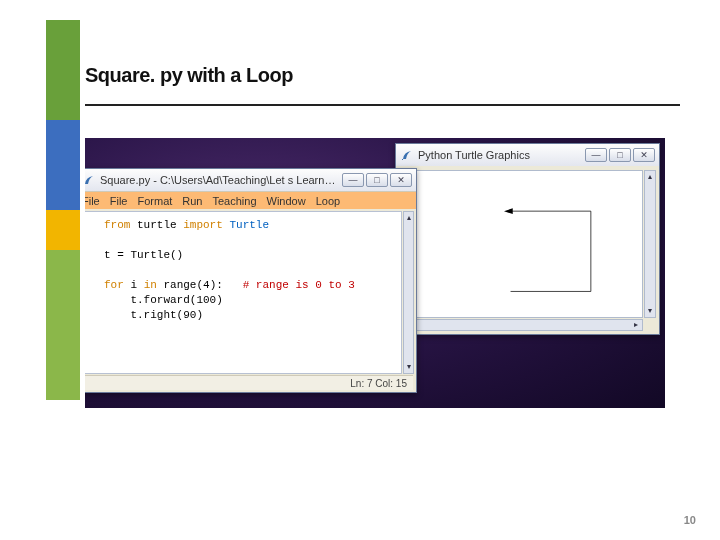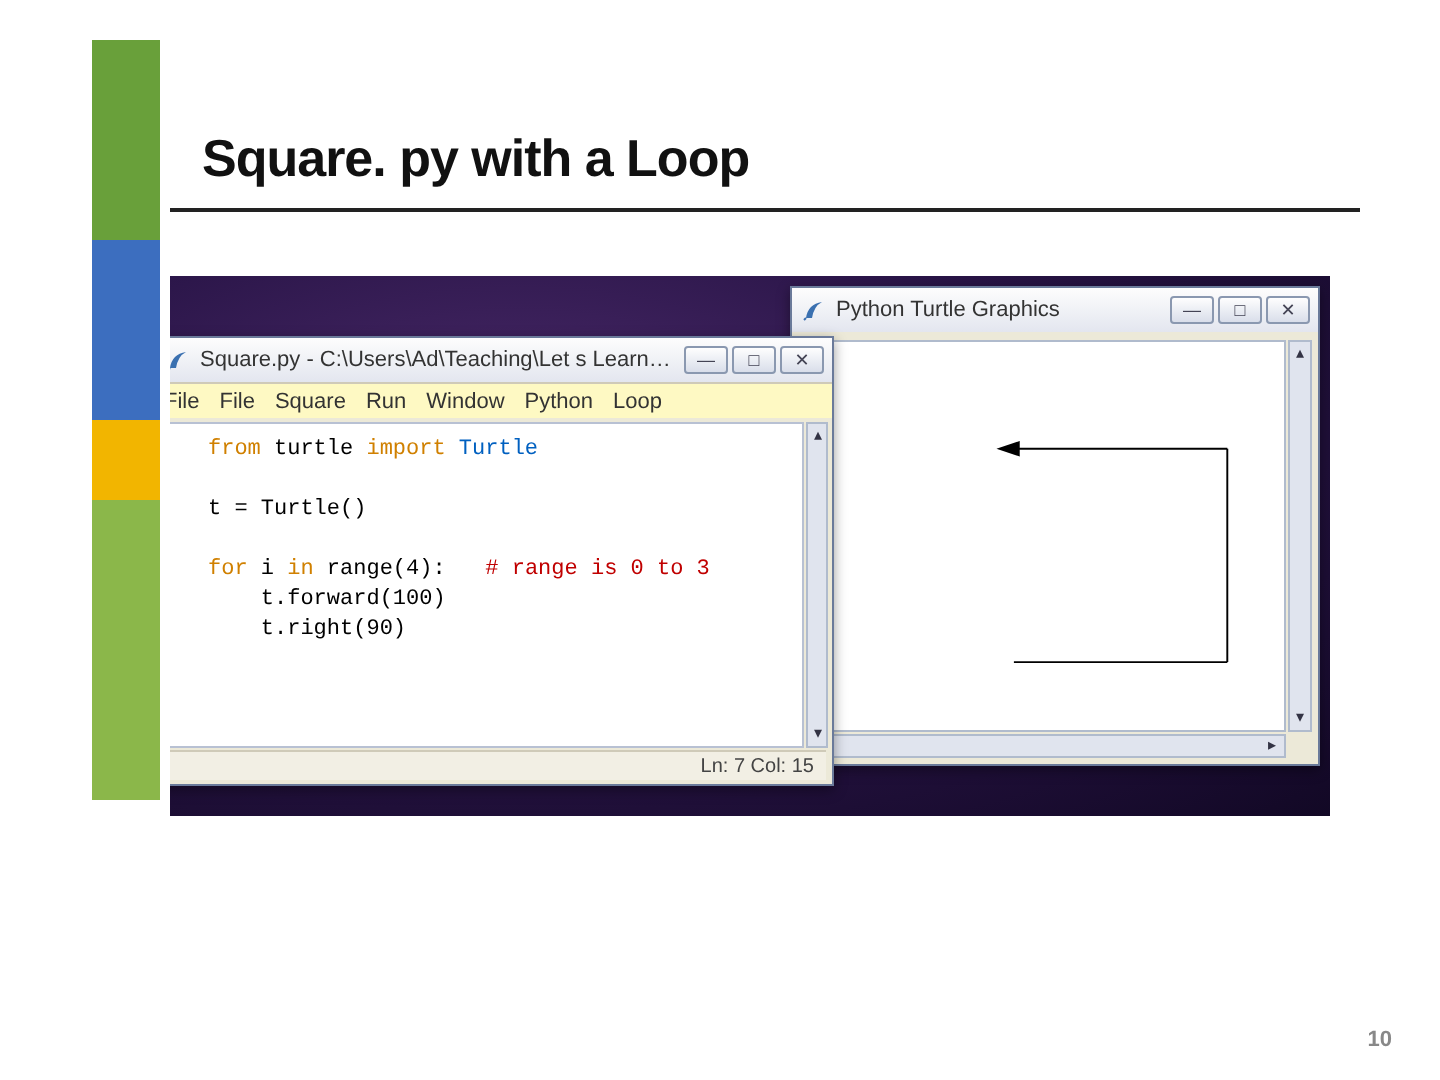--- a/index.html
+++ b/index.html
@@ -20,24 +20,24 @@
     display: flex;
     flex-direction: column;
   }
   .accent-bar .seg-green1 { background:#69a03a; height:100px; }
   .accent-bar .seg-blue   { background:#3c6ebf; height:90px; }
   .accent-bar .seg-yellow { background:#f2b500; height:40px; }
   .accent-bar .seg-green2 { background:#8bb74a; height:150px; }
 
   .title {
     position: absolute;
-    left: 101px; top: 64px;
+    left: 85px; top: 64px;
     font-family: "Arial Black", Arial, sans-serif;
     font-weight: 900;
-    font-size: 26px;
+    font-size: 20px;
     letter-spacing: -0.5px;
     color: #111;
   }
   .title-underline {
     position: absolute;
     left: 85px; top: 104px;
     width: 595px;
     height: 2px;
     background: #222;
   }
@@ -55,21 +55,21 @@
     background: radial-gradient(circle at 50% 50%, rgba(160,120,200,0.25) 0%, rgba(70,40,100,0) 60%);
   }
 
   
   .win {
     position: absolute;
     background: #ece9d8;
     border: 1px solid #6a7a9a;
     box-shadow: 0 2px 6px rgba(0,0,0,0.4);
   }
-  .win-turtle { left: 310px; top: 5px; width: 265px; height: 240px; }
+  .win-turtle { left: 310px; top: 5px; width: 265px; height: 192px; }
   .titlebar {
     height: 22px;
     background: linear-gradient(#fdfdfd, #e3e6ef);
     display: flex; align-items: center;
     padding: 0 4px;
     font-size: 11px;
     color: #333;
     gap: 4px;
   }
   .titlebar .appicon {
@@ -95,21 +95,21 @@
   .scroll-v { position:absolute; top:26px; right:3px; bottom:16px; width:12px;
     background:#e0e4ee; border:1px solid #b0bbcd;}
   .scroll-h { position:absolute; left:4px; right:16px; bottom:3px; height:12px;
     background:#e0e4ee; border:1px solid #b0bbcd;}
   .scroll-arrow { position:absolute; width:10px; height:10px; font-size:8px; text-align:center; line-height:10px; color:#334;}
 
   
   .win-editor { left: -8px; top: 30px; width: 340px; height: 225px; }
   .menubar {
     height: 18px;
-    background: #fef9c3;
+    background: #fdba74;
     border-top: 1px solid #cfcab8;
     display: flex; align-items: center;
     padding: 0 4px;
     gap: 10px;
     font-size: 11px;
     color: #333;
   }
   .menubar span { cursor: default; }
   .editor-body {
     position:absolute; left:3px; top:42px; right:14px; bottom:18px;
@@ -205,24 +205,24 @@
       <span class="caption">Square.py - C:\Users\Ad\Teaching\Let s Learn Python\...</span>
       <div class="winbtns">
         <div class="winbtn">—</div>
         <div class="winbtn">□</div>
         <div class="winbtn">✕</div>
       </div>
     </div>
     <div class="menubar">
       <span>File</span>
       <span>File</span>
-      <span>Square</span>
+      <span>Format</span>
       <span>Run</span>
+      <span>Teaching</span>
       <span>Window</span>
-      <span>Python</span>
       <span>Loop</span>
     </div>
     <div class="editor-body"><span class="kw">from</span><span> turtle </span><span class="kw">import</span><span class="kw2"> Turtle</span>
 
 <span>t = Turtle()</span>
 
 <span class="kw">for</span><span> i </span><span class="kw">in</span><span> range(4):   </span><span class="cm"># range is 0 to 3</span>
 <span>    t.forward(100)</span>
 <span>    t.right(90)</span></div>
     <div class="editor-scroll-v">

